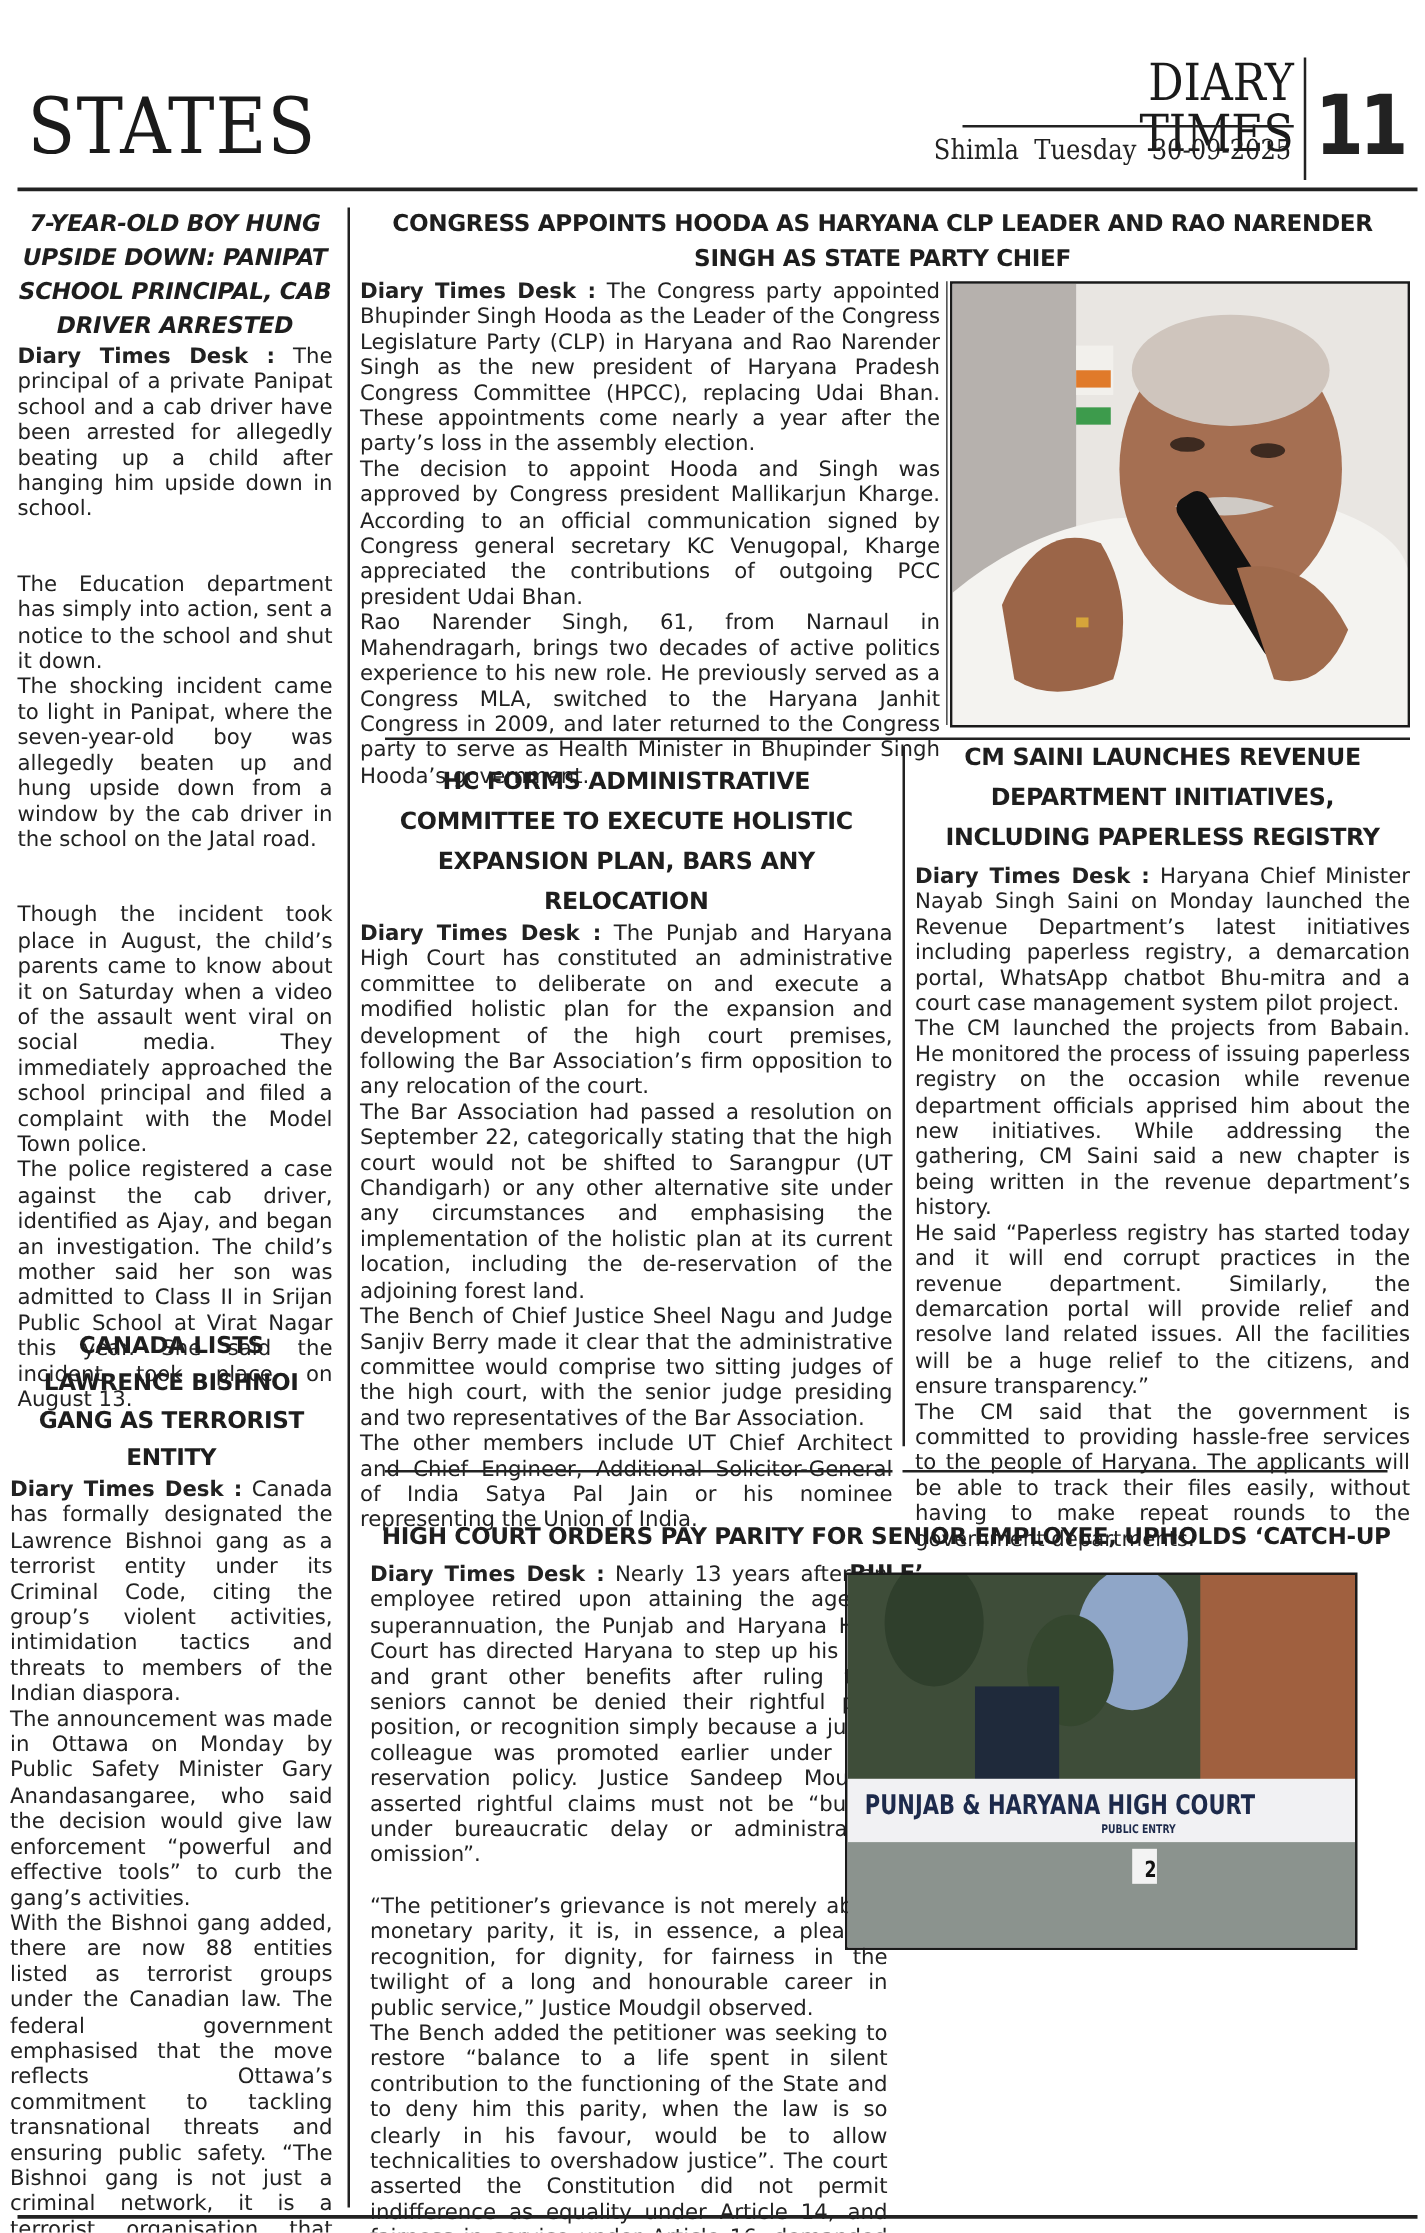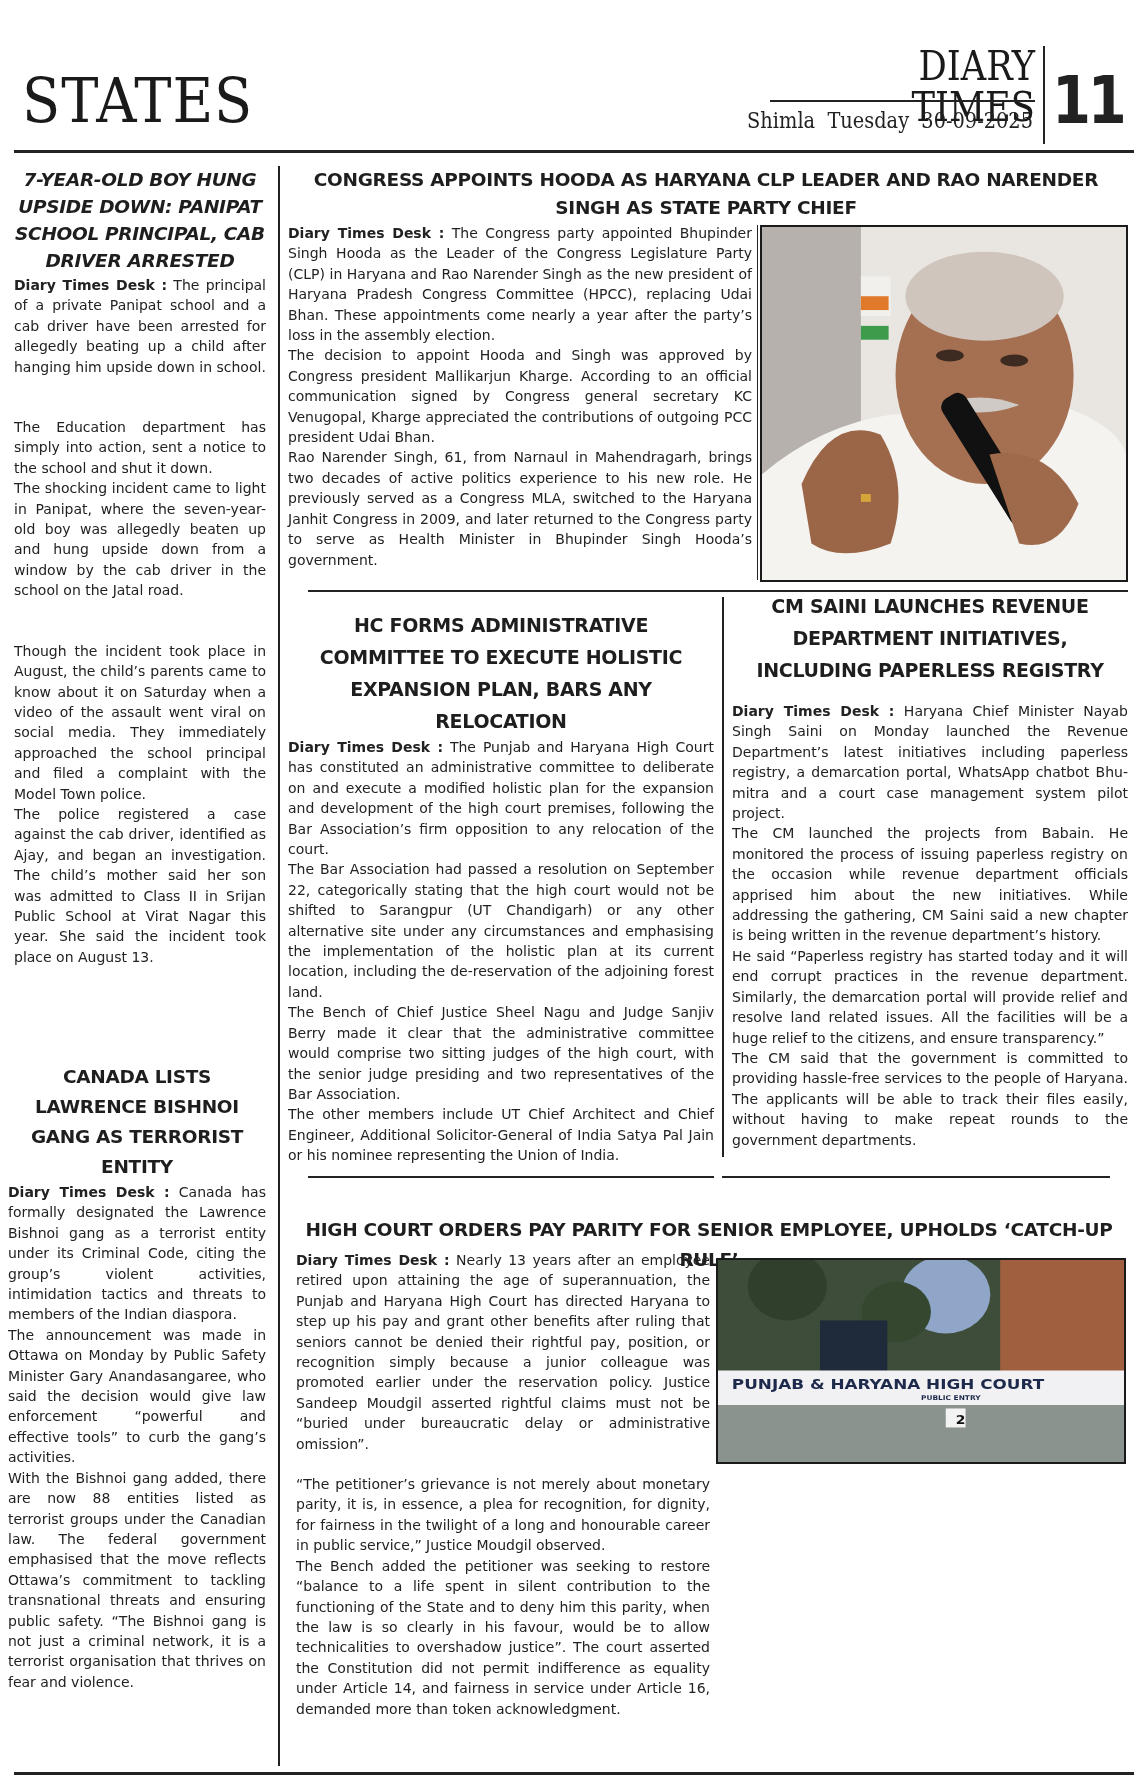--- a/index.html
+++ b/index.html
@@ -16,21 +16,21 @@
   .masthead-vrule { left: 1043px; top: 46px; width: 2px; height: 98px; background: #222; }
   .page-number { left: 1052px; top: 68px; font-family: "DejaVu Sans", sans-serif; font-weight: bold; font-size: 66px; line-height: 1; color: #222; letter-spacing: -4px; transform: scaleX(0.85); transform-origin: left top; }
   .top-rule { left: 14px; top: 150px; width: 1120px; height: 3px; background: #222; }
 
   
   .vrule { background: #222; width: 2px; }
   .hrule { background: #222; height: 2px; }
 
   
   .headline { font-weight: bold; text-align: center; color: #1e1e1e; text-transform: uppercase; letter-spacing: -0.3px; }
-  .body-text { font-size: 14px; line-height: 20.4px; text-align: justify; color: #222; }
+  .body-text { font-size: 17px; line-height: 20.4px; text-align: justify; color: #222; }
   .body-text p { margin: 0; }
   .body-text .desk { font-weight: bold; }
   .gap { height: 20px; }
 
   
   .photo { border: 2px solid #1a1a1a; overflow: hidden; }
   .photo svg { display: block; width: 100%; height: 100%; }
 </style>
 </head>
 <body>
@@ -104,41 +104,41 @@
     <p><span class="desk">Diary Times Desk :</span><span> The Punjab and Haryana High Court has constituted an administrative committee to deliberate on and execute a modified holistic plan for the expansion and development of the high court premises, following the Bar Association’s firm opposition to any relocation of the court.</span></p>
     <p>The Bar Association had passed a resolution on September 22, categorically stating that the high court would not be shifted to Sarangpur (UT Chandigarh) or any other alternative site under any circumstances and emphasising the implementation of the holistic plan at its current location, including the de-reservation of the adjoining forest land.</p>
     <p>The Bench of Chief Justice Sheel Nagu and Judge Sanjiv Berry made it clear that the administrative committee would comprise two sitting judges of the high court, with the senior judge presiding and two representatives of the Bar Association.</p>
     <p>The other members include UT Chief Architect and Chief Engineer, Additional Solicitor-General of India Satya Pal Jain or his nominee representing the Union of India.</p>
   </div>
 </article>
 <div class="abs vrule" style="left:722px; top:597px; height:560px;"></div>
 
 <article class="abs" style="left:732px; top:590px; width:396px;">
   <h2 class="headline" style="font-size:19px; line-height:32px;">CM SAINI LAUNCHES REVENUE DEPARTMENT INITIATIVES, INCLUDING PAPERLESS REGISTRY</h2>
-  <div class="body-text" style="margin-top:15px;">
+  <div class="body-text" style="margin-top:5px;">
     <p><span class="desk">Diary Times Desk :</span><span> Haryana Chief Minister Nayab Singh Saini on Monday launched the Revenue Department’s latest initiatives including paperless registry, a demarcation portal, WhatsApp chatbot Bhu-mitra and a court case management system pilot project.</span></p>
     <p>The CM launched the projects from Babain. He monitored the process of issuing paperless registry on the occasion while revenue department officials apprised him about the new initiatives. While addressing the gathering, CM Saini said a new chapter is being written in the revenue department’s history.</p>
     <p>He said “Paperless registry has started today and it will end corrupt practices in the revenue department. Similarly, the demarcation portal will provide relief and resolve land related issues. All the facilities will be a huge relief to the citizens, and ensure transparency.”</p>
     <p>The CM said that the government is committed to providing hassle-free services to the people of Haryana. The applicants will be able to track their files easily, without having to make repeat rounds to the government departments.</p>
   </div>
 </article>
 
 <div class="abs hrule" style="left:308px; top:1176px; width:406px;"></div>
 <div class="abs hrule" style="left:722px; top:1176px; width:388px;"></div>
 
 <article class="abs" style="left:290px; top:1183px; width:838px;">
   <h2 class="headline" style="font-size:18.5px; line-height:30px; padding:0 4px;margin-top:32px;">HIGH COURT ORDERS PAY PARITY FOR SENIOR EMPLOYEE, UPHOLDS ‘CATCH-UP RULE’</h2>
 </article>
 <div class="abs body-text" style="left:296px; top:1250px; width:414px;">
   <p><span class="desk">Diary Times Desk :</span><span> Nearly 13 years after an employee retired upon attaining the age of superannuation, the Punjab and Haryana High Court has directed Haryana to step up his pay and grant other benefits after ruling that seniors cannot be denied their rightful pay, position, or recognition simply because a junior colleague was promoted earlier under the reservation policy. Justice Sandeep Moudgil asserted rightful claims must not be “buried under bureaucratic delay or administrative omission”.</span></p>
   <div class="gap" style="height:20px;"></div>
   <p>“The petitioner’s grievance is not merely about monetary parity, it is, in essence, a plea for recognition, for dignity, for fairness in the twilight of a long and honourable career in public service,” Justice Moudgil observed.</p>
   <p>The Bench added the petitioner was seeking to restore “balance to a life spent in silent contribution to the functioning of the State and to deny him this parity, when the law is so clearly in his favour, would be to allow technicalities to overshadow justice”. The court asserted the Constitution did not permit indifference as equality under Article 14, and fairness in service under Article 16, demanded more than token acknowledgment.</p>
 </div>
-<div class="abs photo" style="left:716px; top:1258px; width:410px; height:206px;">
+<div class="abs photo" style="left:676px; top:1258px; width:410px; height:302px;">
   <svg viewBox="0 0 410 234" preserveAspectRatio="none">
     <rect width="410" height="234" fill="#6f7a72"></rect>
     <rect x="0" y="0" width="410" height="130" fill="#3e4d39"></rect>
     <circle cx="70" cy="30" r="40" fill="#2f3f2c"></circle>
     <circle cx="230" cy="40" r="45" fill="#8fa6c8"></circle>
     <circle cx="180" cy="60" r="35" fill="#35472f"></circle>
     <rect x="285" y="0" width="125" height="140" fill="#a0603f"></rect>
     <rect x="103" y="70" width="68" height="70" fill="#1f2a3b"></rect>
     <rect x="0" y="128" width="410" height="40" fill="#f1f1f3"></rect>
     <text x="14" y="150" font-family="DejaVu Sans, sans-serif" font-weight="bold" font-size="17" fill="#1d2a4b">PUNJAB &amp; HARYANA HIGH COURT</text>

